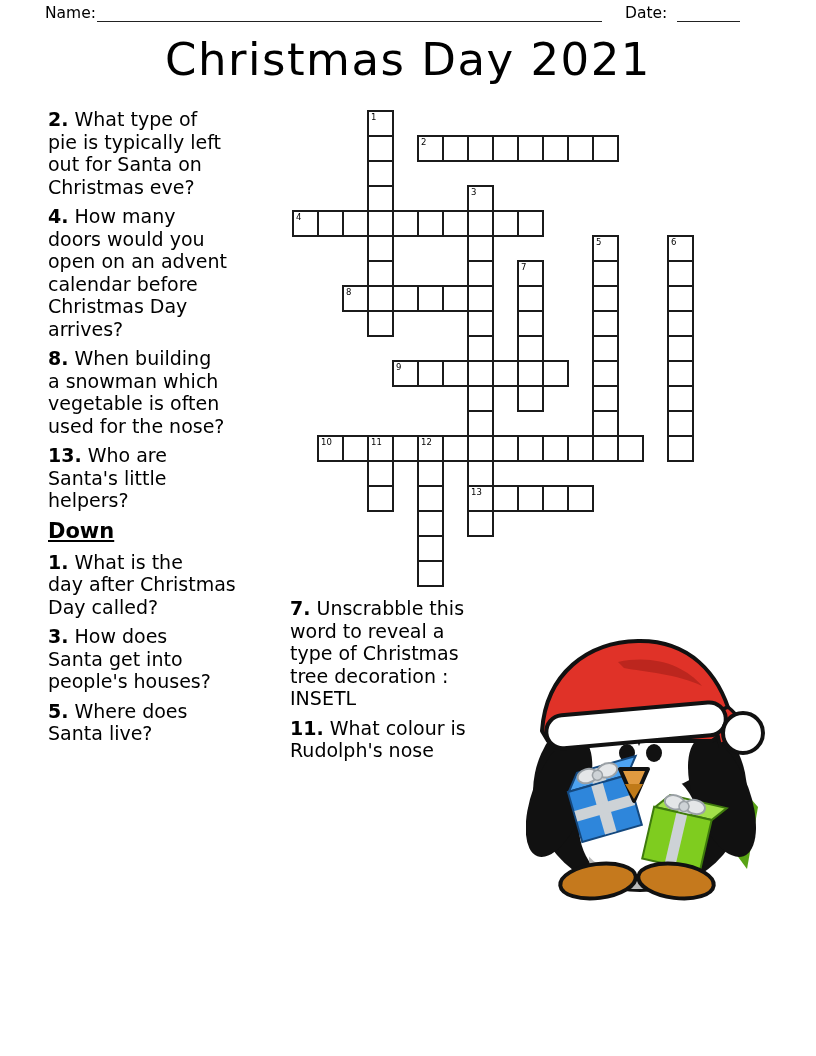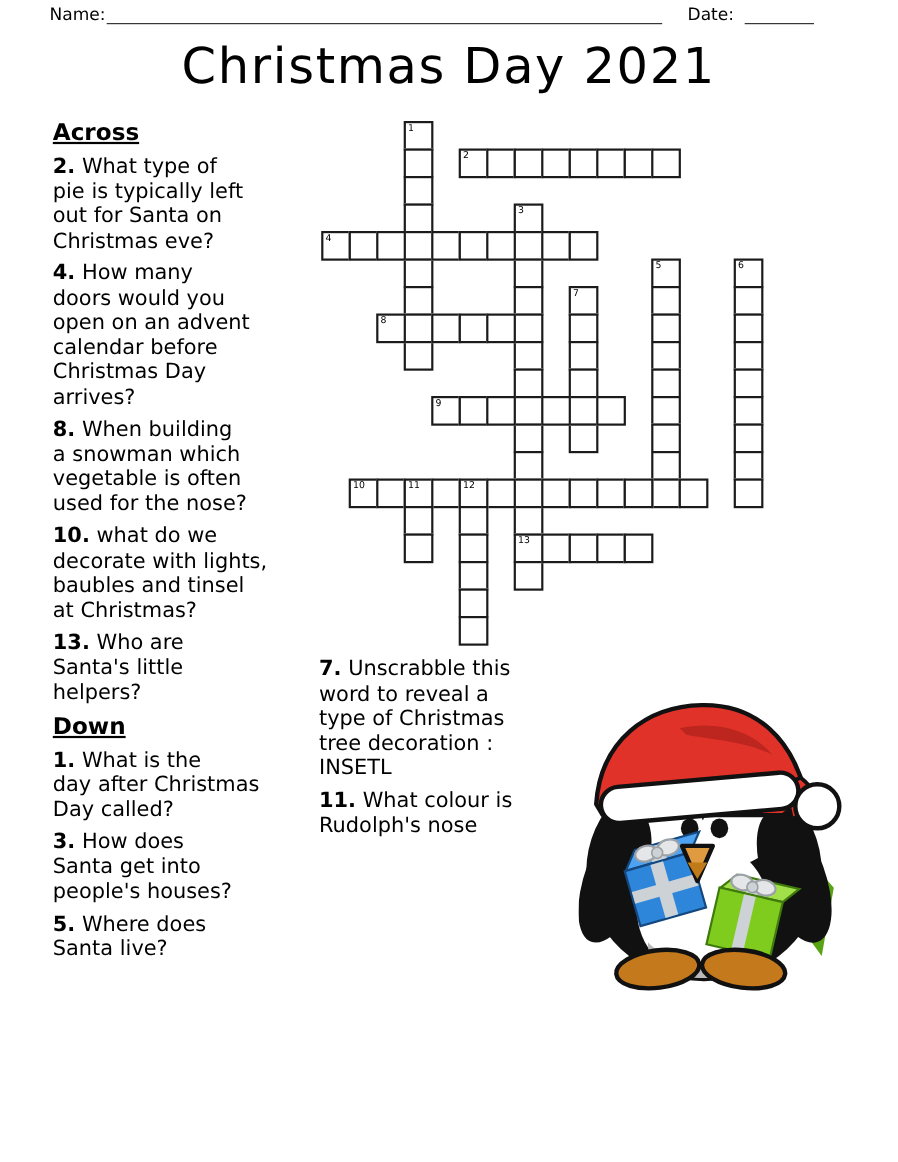--- a/index.html
+++ b/index.html
@@ -155,39 +155,34 @@
       <div class="cell" style="left: 125px; top: 400px;"></div>
       <div class="cell" style="left: 125px; top: 425px;"></div>
       <div class="cell" style="left: 125px; top: 450px;"></div>
       <div class="cell" style="left: 200px; top: 375px;"></div>
       <div class="cell" style="left: 225px; top: 375px;"></div>
       <div class="cell" style="left: 250px; top: 375px;"></div>
       <div class="cell" style="left: 275px; top: 375px;"></div>
     </div>
 
   <div id="left-col" class="clue-col">
-      <div class="sec">Across</div>
       <div class="clue"><span class="cnum">2.</span><span class="ctxt"> What type of
 pie is typically left
 out for Santa on
 Christmas eve?</span></div>
       <div class="clue"><span class="cnum">4.</span><span class="ctxt"> How many
 doors would you
 open on an advent
 calendar before
 Christmas Day
 arrives?</span></div>
       <div class="clue"><span class="cnum">8.</span><span class="ctxt"> When building
 a snowman which
 vegetable is often
 used for the nose?</span></div>
-      <div class="clue"><span class="cnum">10.</span><span class="ctxt"> what do we
-decorate with lights,
-baubles and tinsel
-at Christmas?</span></div>
       <div class="clue"><span class="cnum">13.</span><span class="ctxt"> Who are
 Santa's little
 helpers?</span></div>
       <div class="sec">Down</div>
       <div class="clue"><span class="cnum">1.</span><span class="ctxt"> What is the
 day after Christmas
 Day called?</span></div>
       <div class="clue"><span class="cnum">3.</span><span class="ctxt"> How does
 Santa get into
 people's houses?</span></div>

